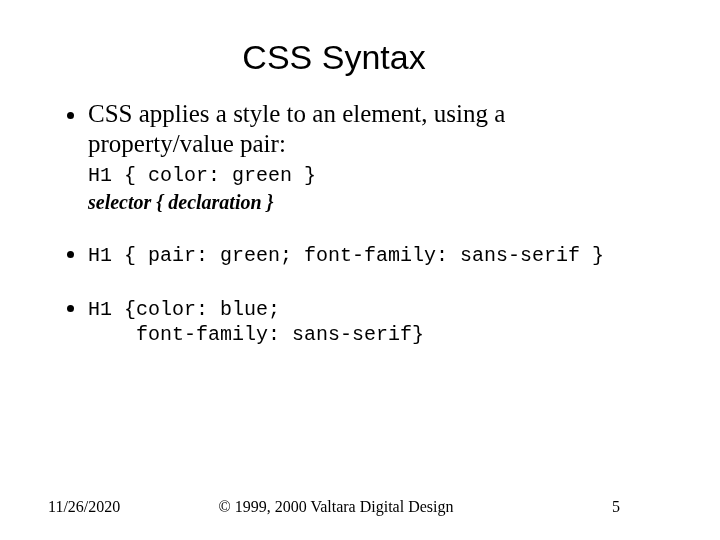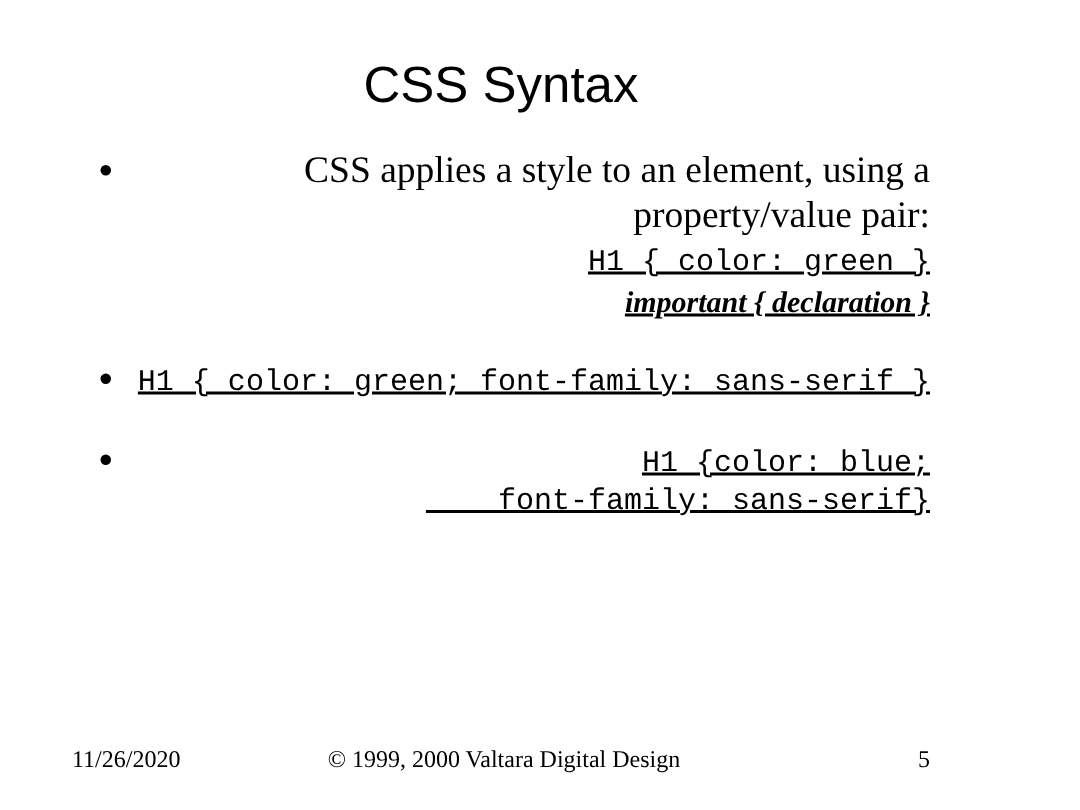--- a/index.html
+++ b/index.html
@@ -23,21 +23,20 @@
     font-family: Arial, Helvetica, sans-serif;
     font-size: 34px;
     font-weight: 400;
     text-align: center;
     margin: 0 0 22px 0;
   }
   ul.bullets {
     list-style: disc;
     margin: 0;
     padding-left: 40px;
-    text-align: right;
   }
   ul.bullets > li {
     font-size: 25px;
     line-height: 1.2;
     margin-bottom: 4px;
   }
   ul.bullets > li.spaced {
     margin-top: 24px;
   }
   .code {
@@ -48,21 +47,20 @@
     margin-top: 4px;
   }
   .anno {
     font-style: italic;
     font-weight: bold;
     font-size: 20px;
     margin-top: 2px;
   }
   .sub {
     margin-left: 0px;
-    text-decoration: underline;
   }
   .footer {
     position: absolute;
     left: 48px;
     right: 48px;
     bottom: 24px;
     font-size: 16px;
     display: flex;
     justify-content: space-between;
     align-items: flex-end;
@@ -82,25 +80,25 @@
 
 <div class="slide">
 
   <h1 class="title">CSS Syntax</h1>
 
   <ul class="bullets">
 
     <li>
       <span>CSS applies a style to an element, using a property/value pair:</span>
       <div class="sub code">H1 { color: green }</div>
-      <div class="sub anno">important { declaration }</div>
+      <div class="sub anno">selector { declaration }</div>
     </li>
 
     <li class="spaced">
-      <div class="sub code">H1 { color: green; font-family: sans-serif }</div>
+      <div class="sub code">H1 { pair: green; font-family: sans-serif }</div>
     </li>
 
     <li class="spaced">
       <div class="sub code">H1 {color: blue;
     font-family: sans-serif}</div>
     </li>
 
   </ul>
 
   <div class="footer">

